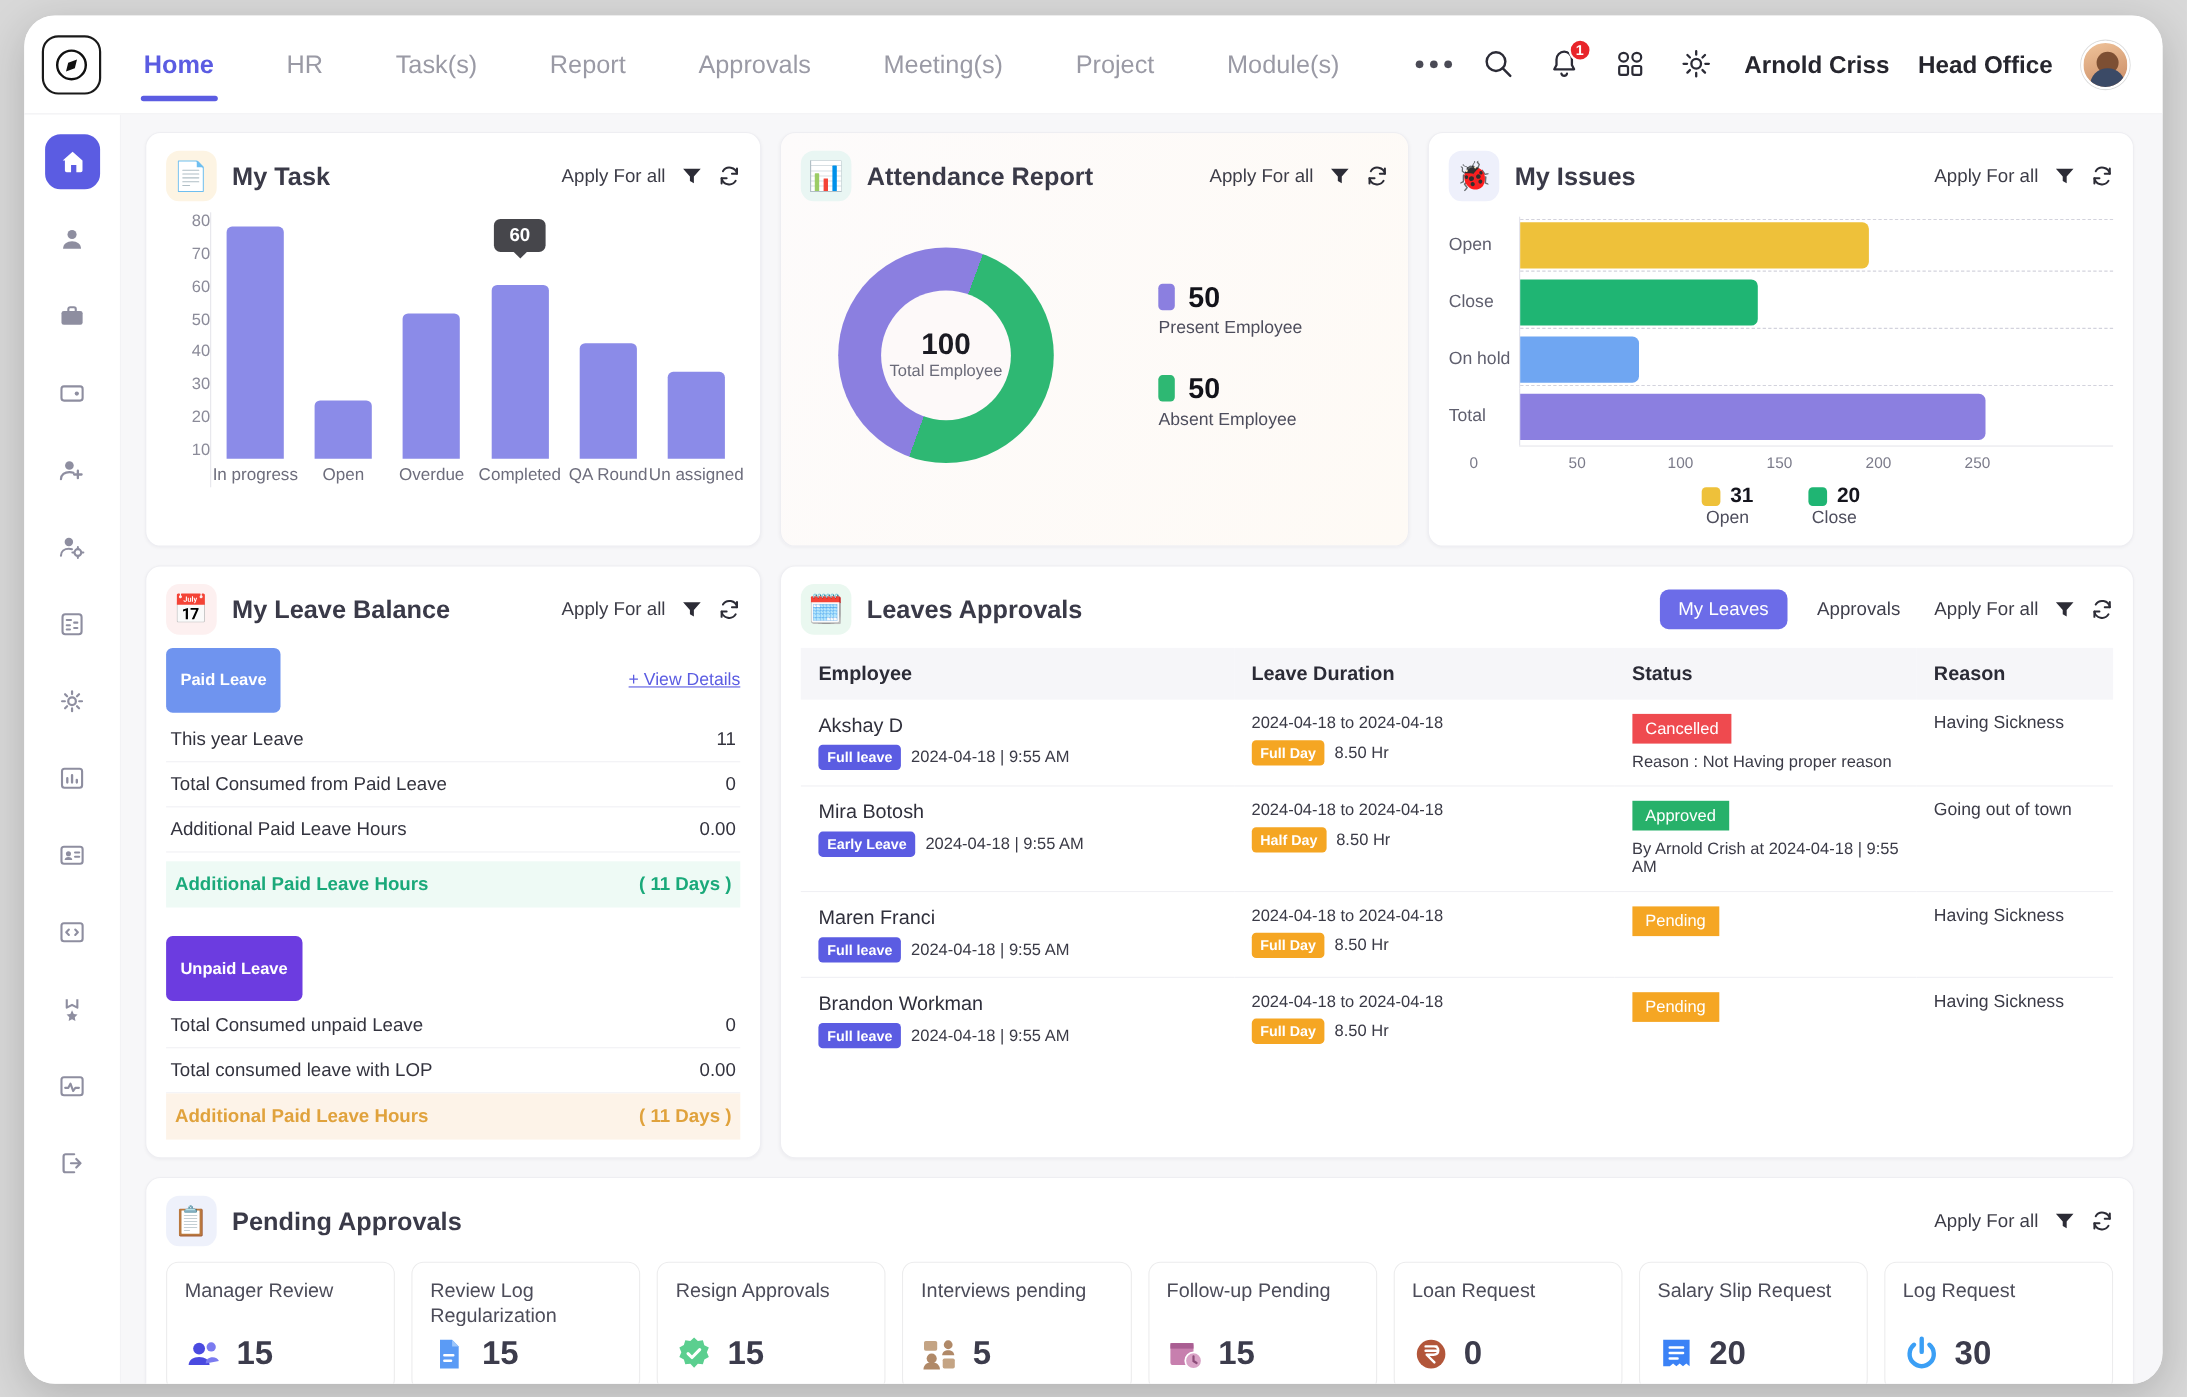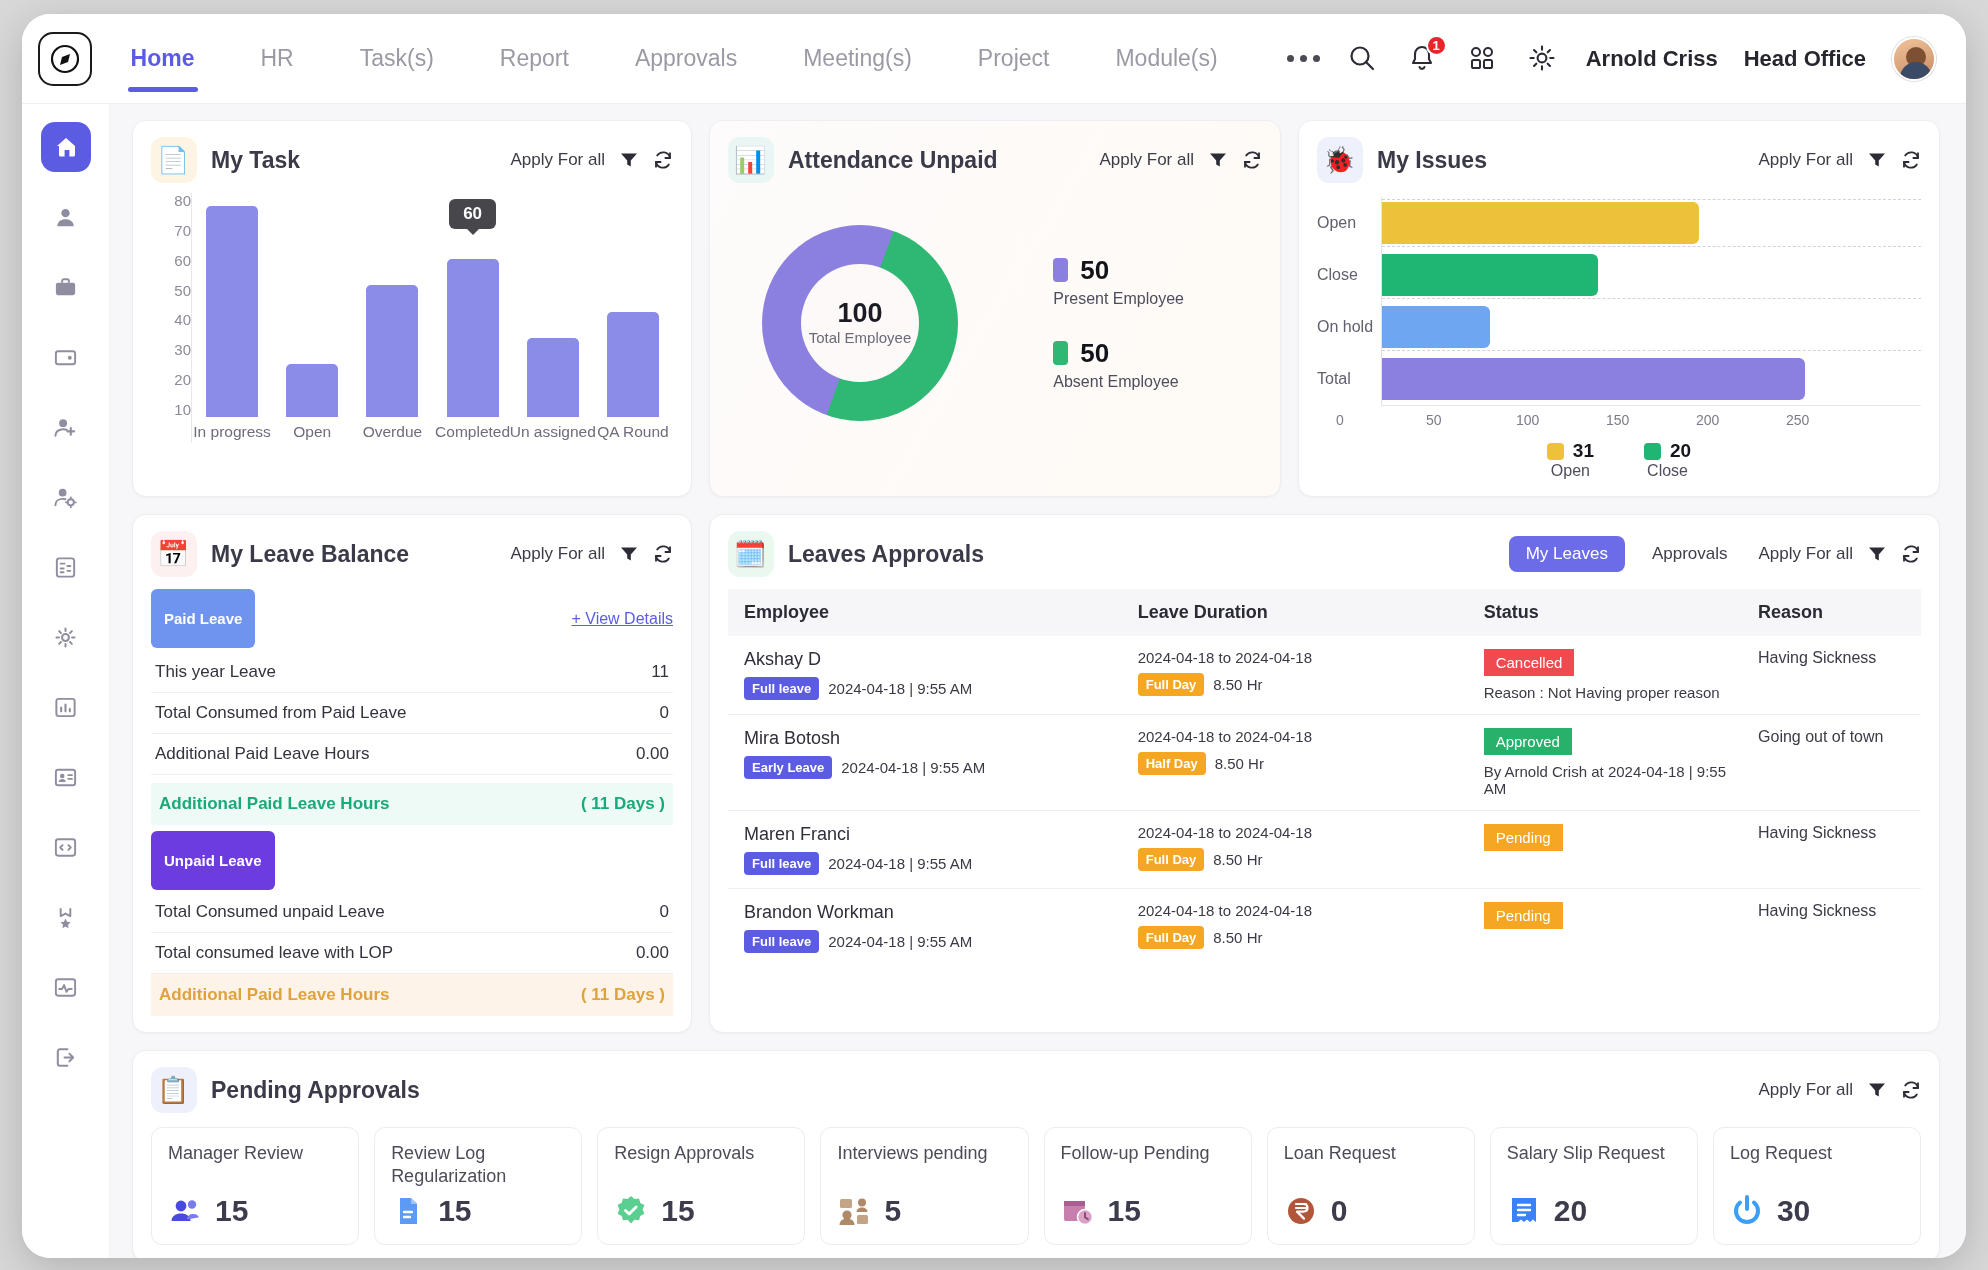--- a/index.html
+++ b/index.html
@@ -381,35 +381,35 @@
               <div class="bcol">
                 <div class="bar" style="height: 58.8235%; background: rgb(139, 139, 232);"></div>
                 <span class="bclabel">Overdue</span>
               </div>
               <div class="bcol">
                 <span class="tip" id="tooltip" style="bottom: 70.5882%;">60</span>
                 <div class="bar" style="height: 70.5882%; background: rgb(139, 139, 232);"></div>
                 <span class="bclabel">Completed</span>
               </div>
               <div class="bcol">
+                <div class="bar" style="height: 47.0588%; background: rgb(139, 139, 232);"></div>
+                <span class="bclabel">QA Round</span>
+              </div>
+              <div class="bcol">
                 <div class="bar" style="height: 35.2941%; background: rgb(139, 139, 232);"></div>
                 <span class="bclabel">Un assigned</span>
-              </div>
-              <div class="bcol">
-                <div class="bar" style="height: 47.0588%; background: rgb(139, 139, 232);"></div>
-                <span class="bclabel">QA Round</span>
               </div>
             </div>
           </div>
         </div>
 
         <div class="card" style="width:572px;background:linear-gradient(120deg,#fdfbfb,#fefaf5)">
           <div class="cardhead">
             <div class="cardicon" style="background:#e9f6f3">📊</div>
-            <div class="cardtitle">Attendance Unpaid</div>
+            <div class="cardtitle">Attendance Report</div>
             <div class="headtools">
               <span class="applyall">Apply For all</span>
               <span class="titool">
                 <svg width="20" height="20" viewBox="0 0 20 20">
                     <path d="M2 3.5h16l-6.2 7v6l-3.6-2v-4z" fill="#2c2c36"></path>
                   </svg>
               </span>
               <span class="titool">
                 <svg width="20" height="20" viewBox="0 0 20 20" fill="none" stroke="#2c2c36" stroke-width="1.8">
                   <path d="M17 8A7 7 0 0 0 4.2 5.6M3 12a7 7 0 0 0 12.8 2.4" stroke-linecap="round"></path>
@@ -554,21 +554,21 @@
             <span class="v">0</span>
           </div>
           <div class="lbrow">
             <span>Additional Paid Leave Hours</span>
             <span class="v">0.00</span>
           </div>
           <div class="lbrow hl-green" style="margin-top:8px">
             <span>Additional Paid Leave Hours</span>
             <span class="v">( 11 Days )</span>
           </div>
-          <div style="margin:6px 0 2px">
+          <div style="margin:26px 0 2px">
             <span class="tagpill" style="background:#6c3ce0">Unpaid Leave</span>
           </div>
           <div class="lbrow">
             <span>Total Consumed unpaid Leave</span>
             <span class="v">0</span>
           </div>
           <div class="lbrow">
             <span>Total consumed leave with LOP</span>
             <span class="v">0.00</span>
           </div>

